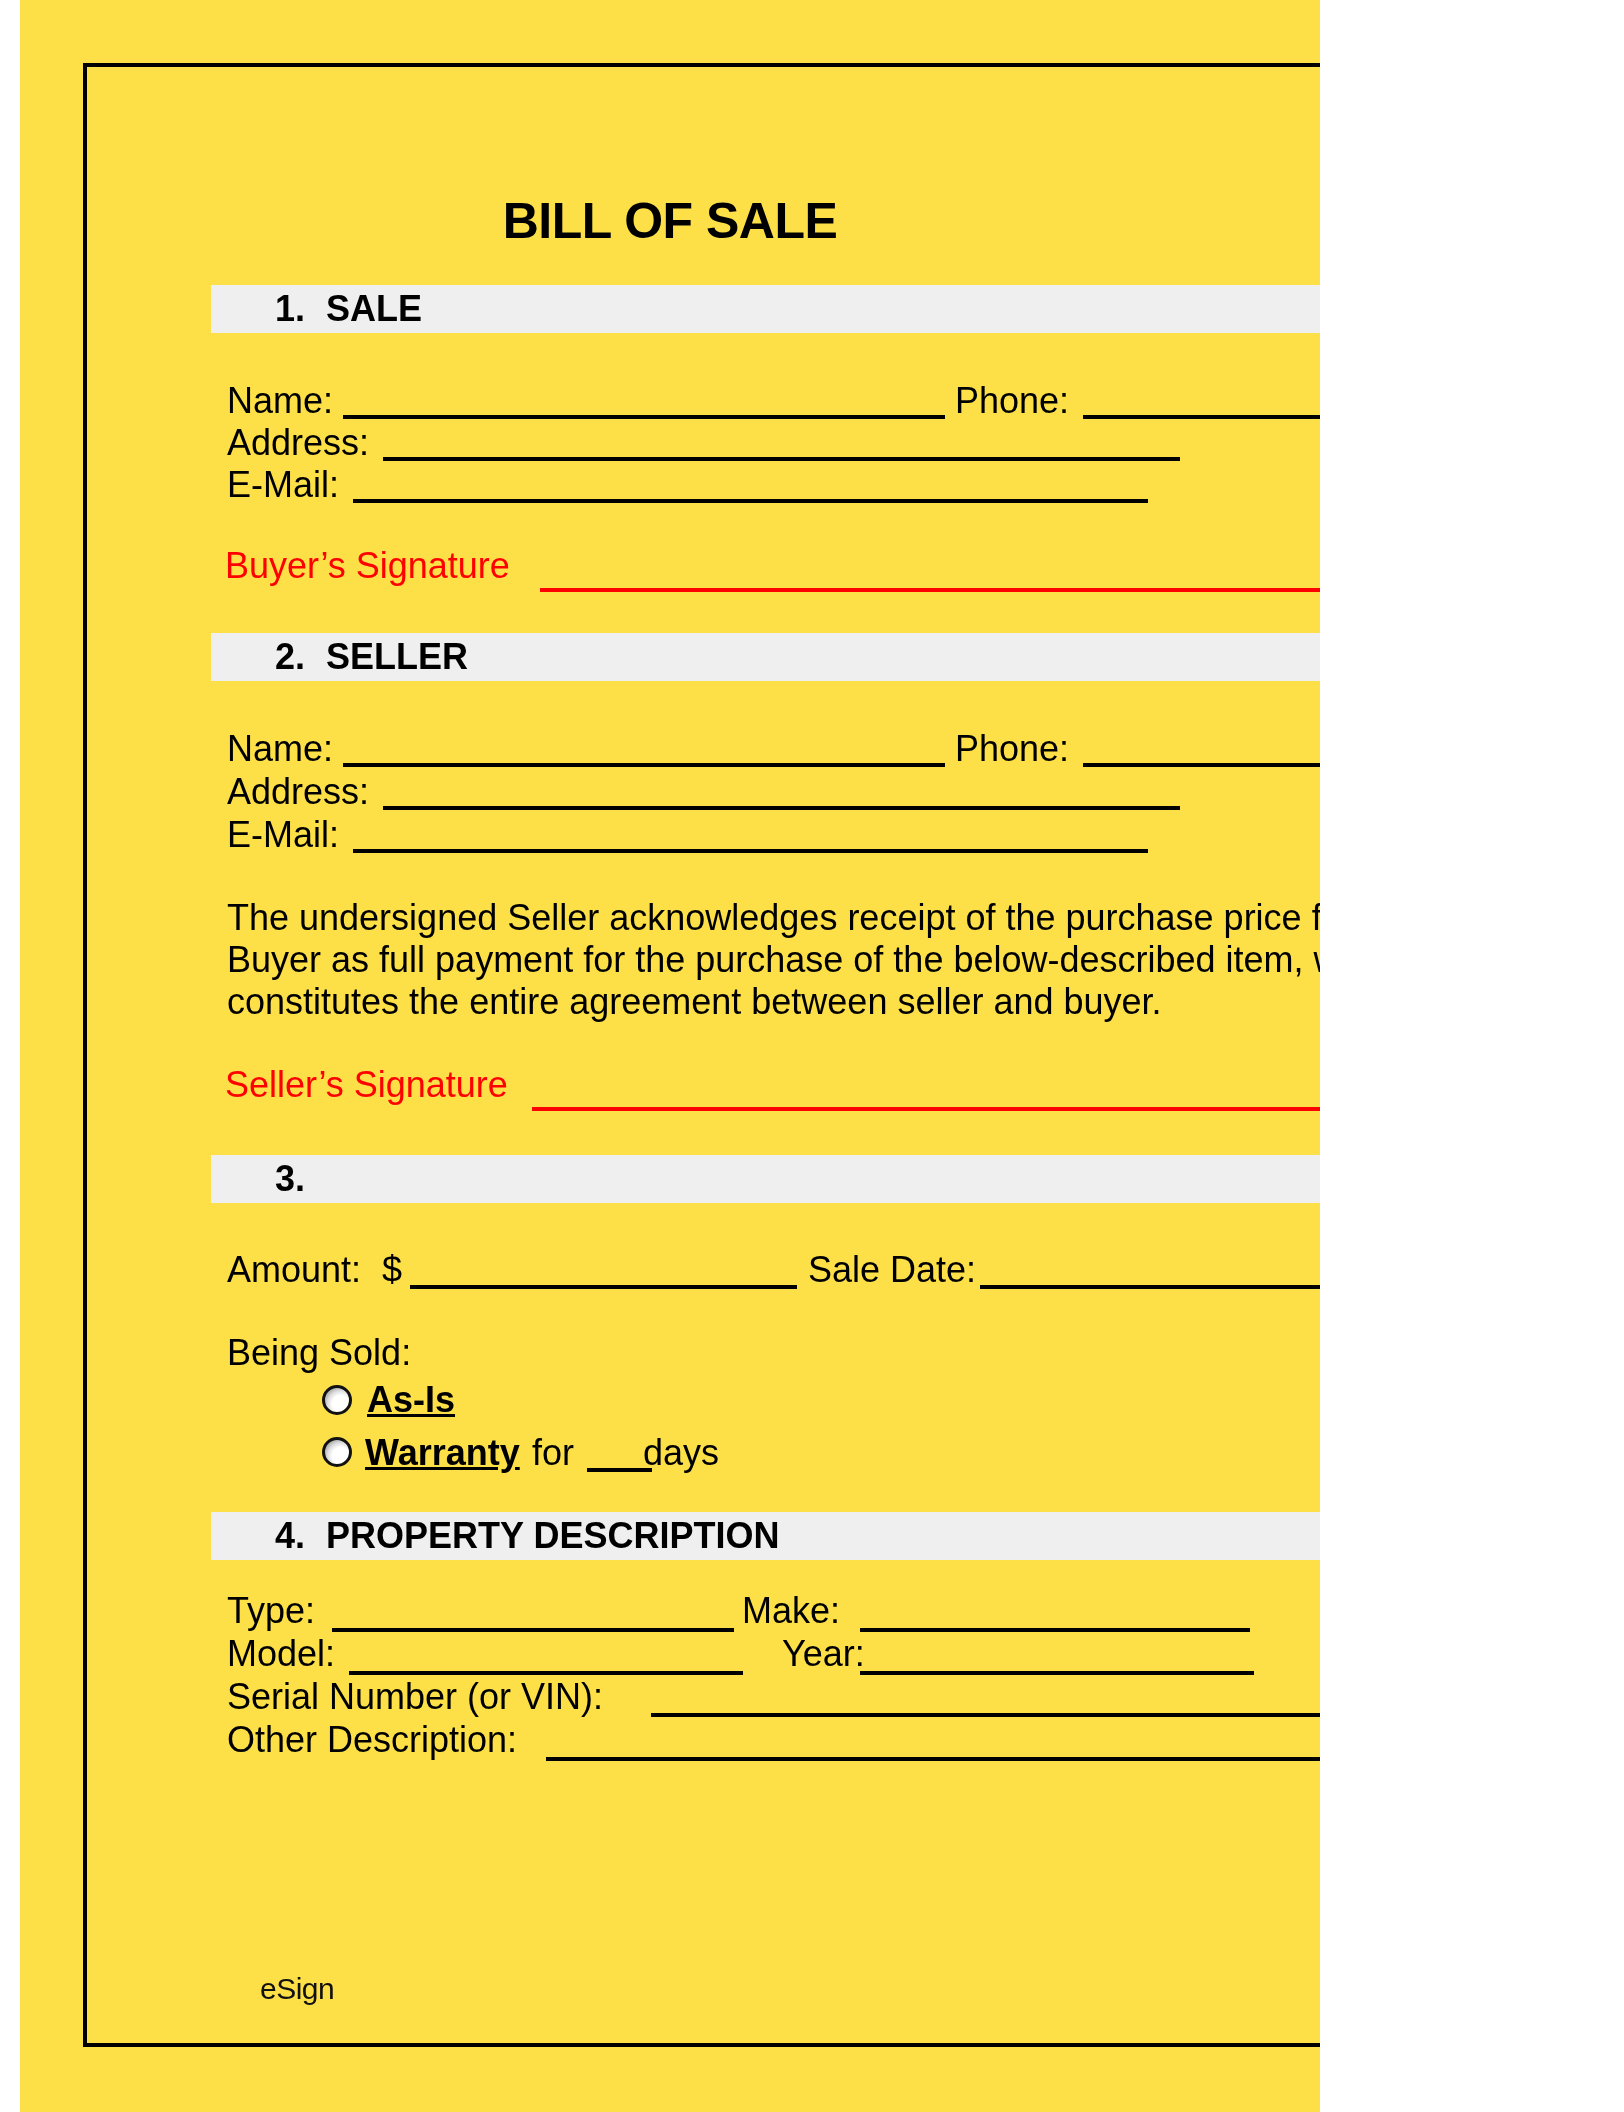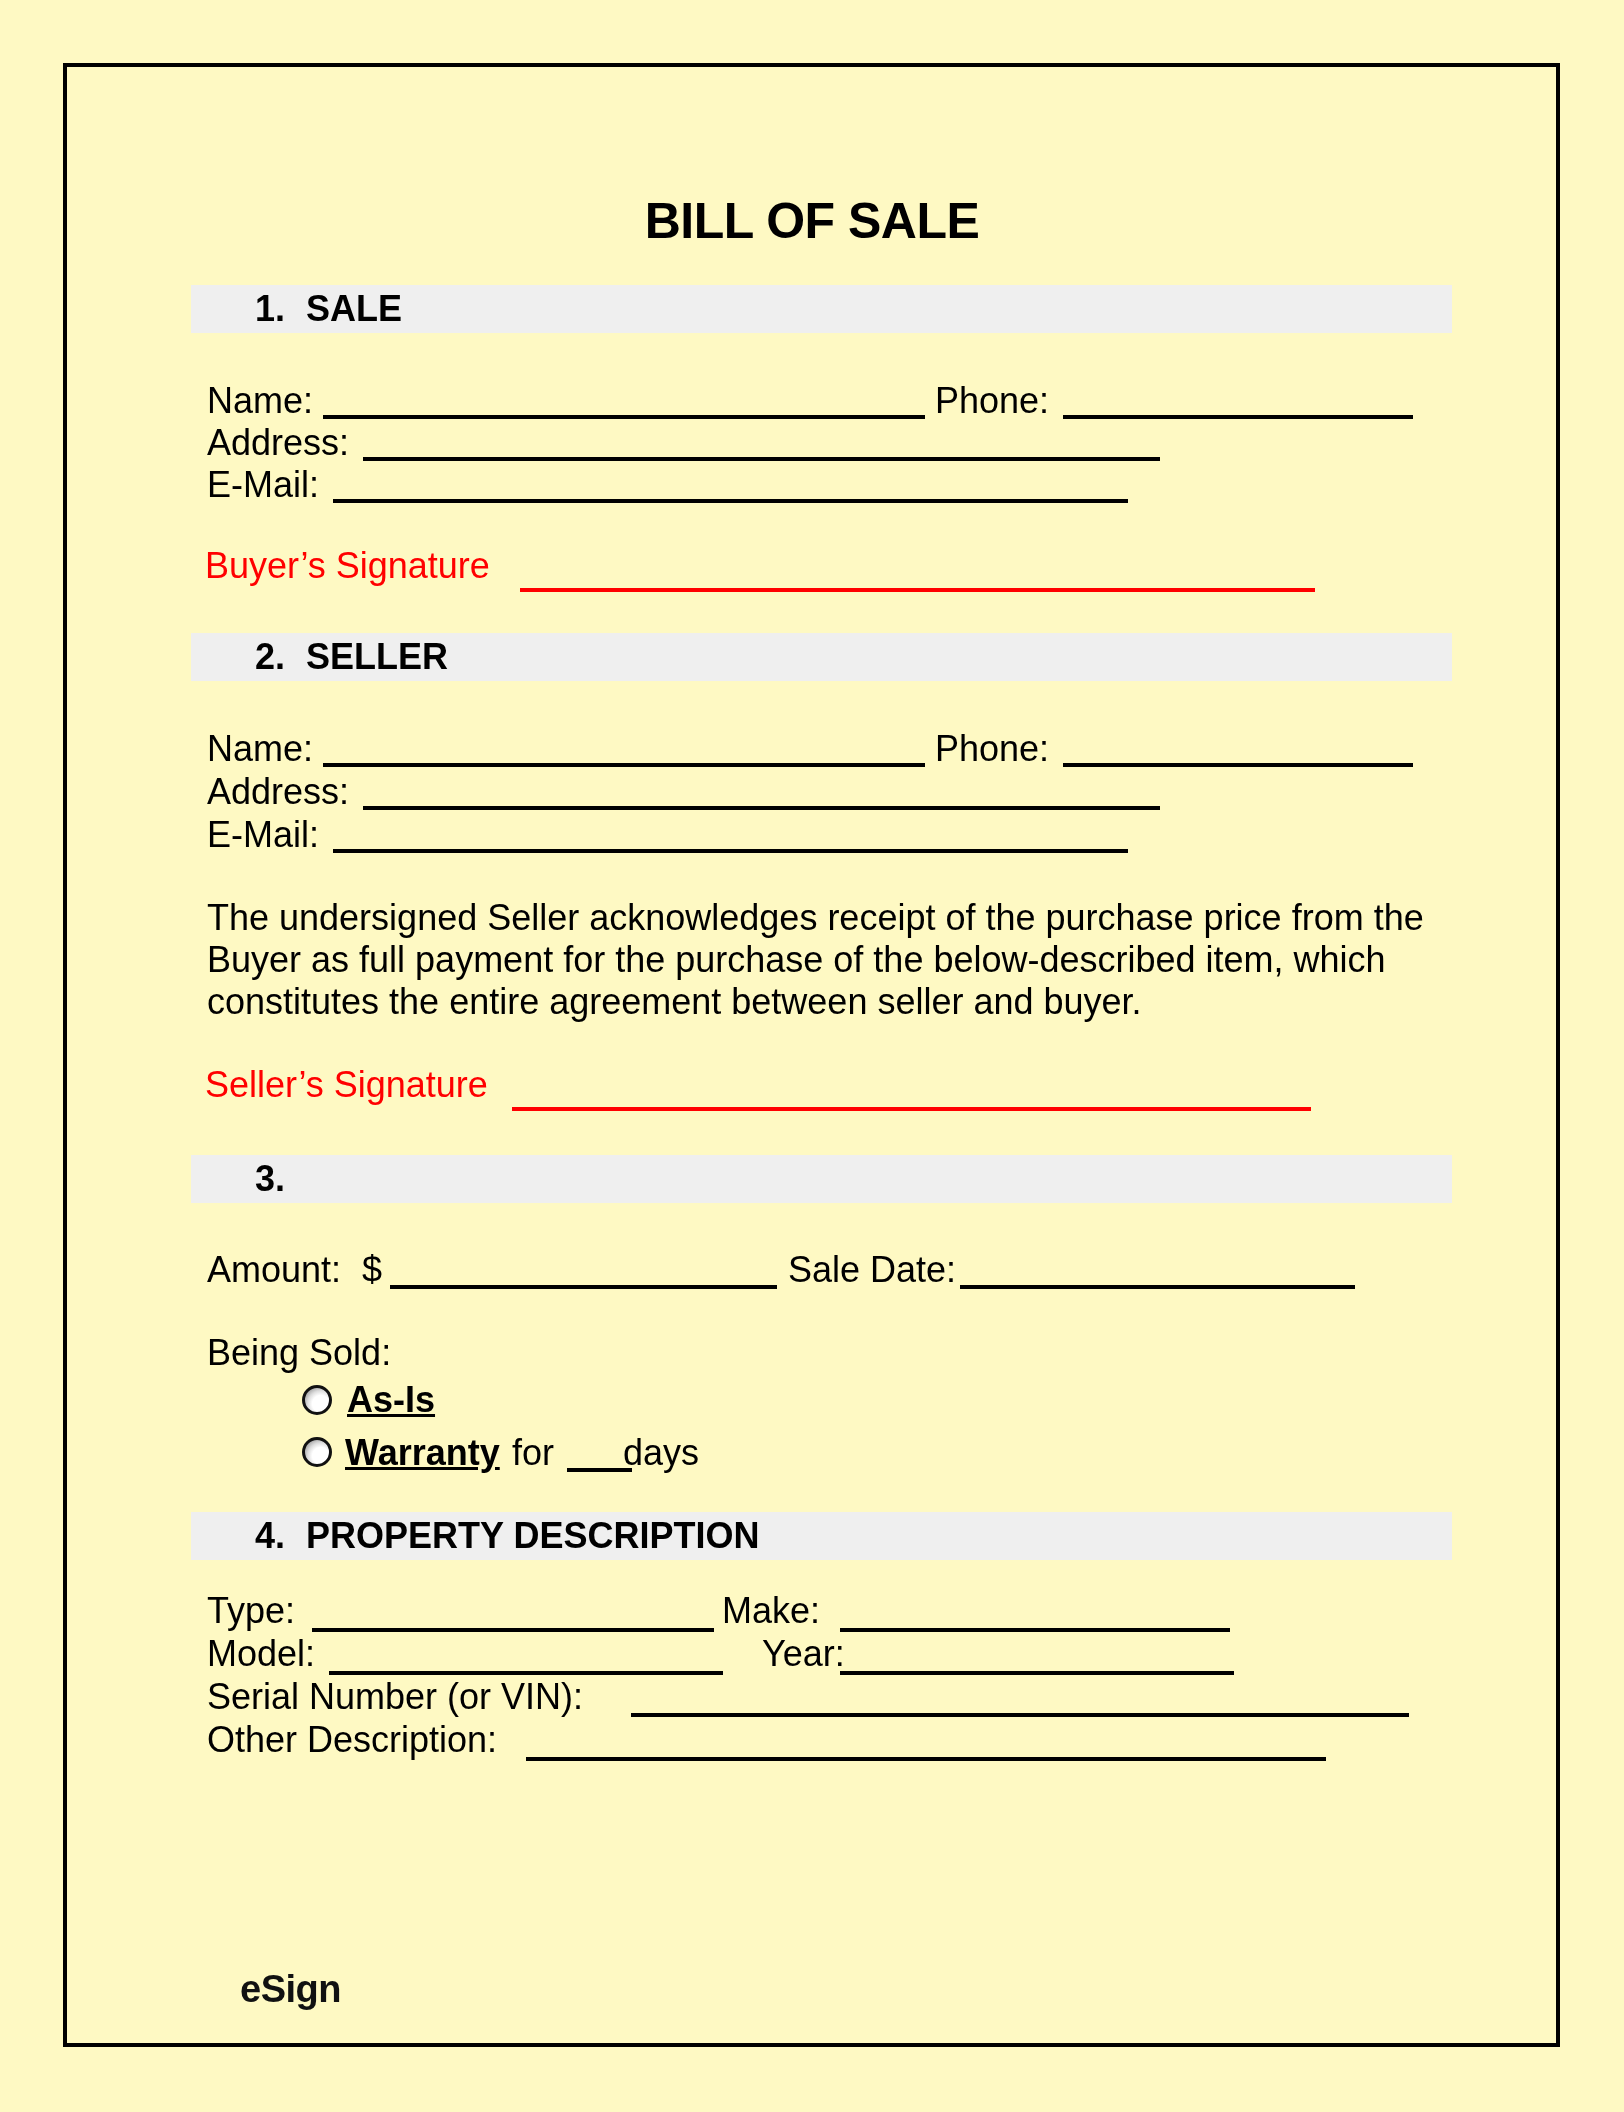--- a/index.html
+++ b/index.html
@@ -3,25 +3,26 @@
 <meta charset="utf-8">
 <style>
   :root{
     --red:#ff0000;
     --bar-gray:#efefef;
     --ink:#000000;
   }
   html,body{margin:0;padding:0;background:#ffffff;}
   .page{
     position:relative;
-    width:1624px;height:2112px;
-    background:#fef9c3;
+    width:1300px;height:2112px;
+    background:#fde047;
     font-family:"Liberation Sans","DejaVu Sans",sans-serif;
     color:var(--ink);
     overflow:hidden;
+    margin-left:20px;
   }
   .border-rect{
     position:absolute;left:63px;top:63px;width:1497px;height:1984px;
     border:4px solid var(--ink);box-sizing:border-box;
   }
   .doc-title{
     position:absolute;left:0;right:0;top:196px;
     text-align:center;font-size:50px;font-weight:bold;letter-spacing:-0.5px;
     line-height:50px;
   }
@@ -45,21 +46,21 @@
     position:absolute;left:207px;top:897px;width:1220px;
     font-size:36px;line-height:42px;color:var(--ink);
   }
   .radio{
     position:absolute;width:30px;height:30px;border-radius:50%;
     border:3px solid #111;box-sizing:border-box;
     background:radial-gradient(circle at 66% 66%, #ffffff 38%, #dedede 58%, #909090 88%, #7a7a7a 100%);
   }
   .logo{
     position:absolute;left:240px;top:1970px;
-    font-size:38px;font-weight:bold;letter-spacing:-0.5px;line-height:38px;
+    font-size:30px;font-weight:normal;letter-spacing:-0.5px;line-height:38px;
     color:#111111;
   }
 </style>
 </head>
 <body>
 
 <div class="page">
   <div class="border-rect"></div>
 
   <div class="doc-title">BILL OF SALE</div>

